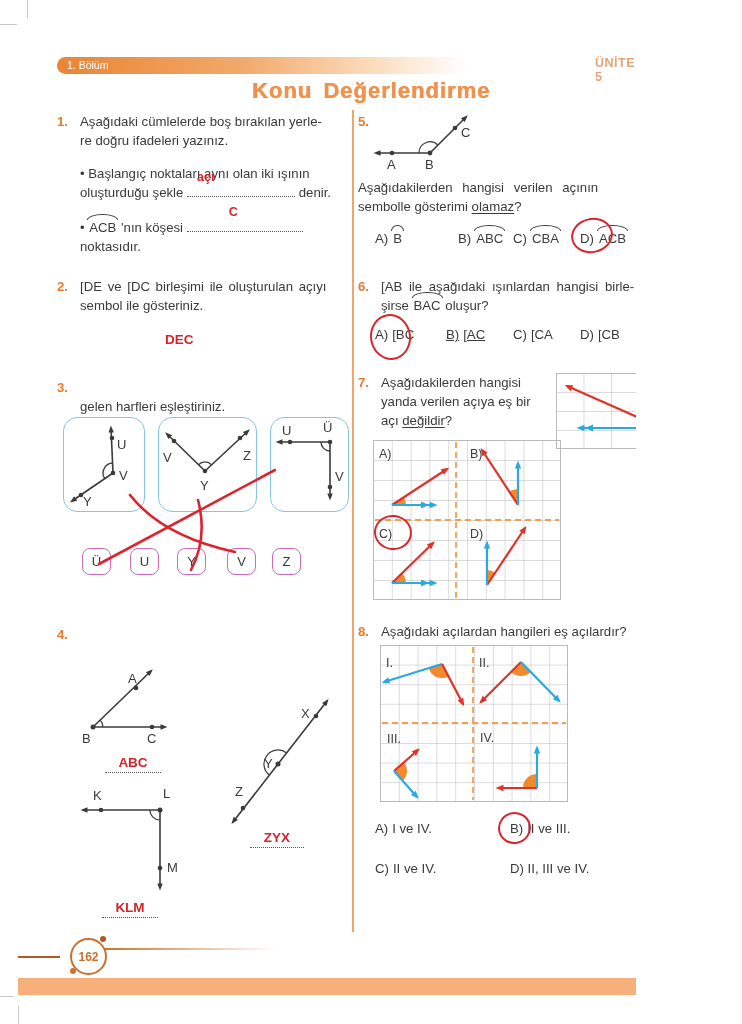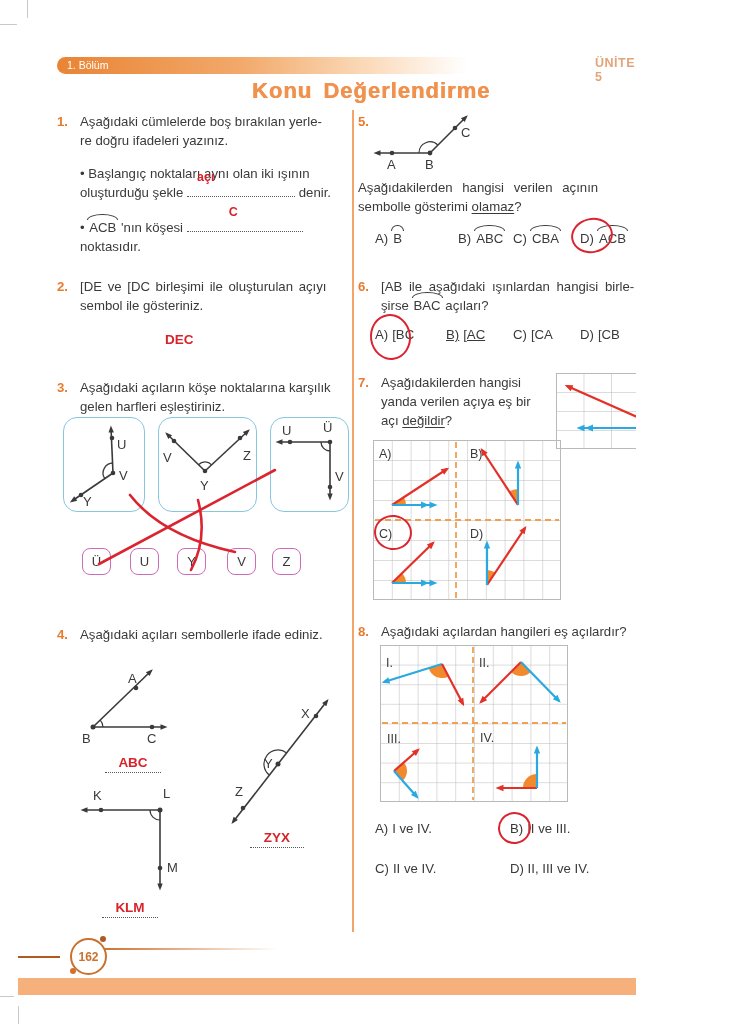--- a/index.html
+++ b/index.html
@@ -95,21 +95,21 @@
     <span class="qnum">2.</span>
     <div class="qbody">
       <span style="word-spacing:2px;">[DE ve [DC birleşimi ile oluşturulan açıyı</span><br><span>sembol ile gösteriniz.</span>
     </div>
     <div class="hand" style="position:absolute;left:108px;top:53px;font-size:13.5px;">DEC</div>
   </div>
 
   <div class="q" style="left:57px;top:378px;width:296px;height:247px;">
     <span class="qnum">3.</span>
     <div class="qbody">
-      <span>Aşağıdaki açıların köşe noktalarına karşılık</span><br><span>gelen harfleri eşleştiriniz.</span>
+      <br><span>gelen harfleri eşleştiriniz.</span>
     </div>
 
     <div class="abox" style="left:6px;top:39px;width:80px;">
       <svg width="80" height="93">
         <line class="ray" x1="49" y1="55" x2="47" y2="10" stroke="#3a3a3a" stroke-width="1.6"></line>
         <line class="ray" x1="49" y1="55" x2="8" y2="83" stroke="#3a3a3a" stroke-width="1.6"></line>
         <path d="M49,45 A10,10 0 0,0 40.8,60.6" fill="none" stroke="#3a3a3a" stroke-width="1.3"></path>
         <circle cx="49" cy="55" r="2.3" fill="#3a3a3a"></circle>
         <circle cx="48" cy="20" r="2.3" fill="#3a3a3a"></circle>
         <circle cx="17" cy="77" r="2.3" fill="#3a3a3a"></circle>
@@ -161,21 +161,20 @@
 
     <svg class="overlay" style="left:0;top:0;" width="296" height="215">
       <path d="M218,92 L42,186" stroke="#da2430" stroke-width="2.6" stroke-linecap="round" fill="none"></path>
       <path d="M73,117 Q105,158 178,174" stroke="#da2430" stroke-width="2.6" stroke-linecap="round" fill="none"></path>
       <path d="M141,122 Q151,160 134,192" stroke="#da2430" stroke-width="2.6" stroke-linecap="round" fill="none"></path>
     </svg>
   </div>
 
   <div class="q" style="left:57px;top:625px;width:296px;height:305px;">
     <span class="qnum">4.</span>
-    <div class="qbody">Aşağıdaki açıları sembollerle ifade ediniz.</div>
 
     <svg class="overlay" style="left:0;top:25px;" width="296" height="245">
 
       <line class="ray" x1="36" y1="77" x2="108" y2="77" stroke="#3a3a3a" stroke-width="1.6"></line>
       <line class="ray" x1="36" y1="77" x2="94" y2="21" stroke="#3a3a3a" stroke-width="1.6"></line>
       <path d="M46,77 A10,10 0 0,0 43.2,70.1" fill="none" stroke="#3a3a3a" stroke-width="1.2"></path>
       <circle cx="36" cy="77" r="2.5" fill="#3a3a3a"></circle>
       <circle cx="95" cy="77" r="2.3" fill="#3a3a3a"></circle>
       <circle cx="79" cy="38" r="2.3" fill="#3a3a3a"></circle>
       <text x="71" y="33" font-size="13">A</text>
@@ -245,21 +244,21 @@
     <div class="opt" style="left:222px;top:117px;">
       <span class="lab">D)</span><span class="arc">ACB</span>
     </div>
     <div class="ring" style="left:213px;top:106px;width:38px;height:31px;transform:rotate(-12deg);"></div>
   </div>
 
   <div class="q" style="left:358px;top:277px;width:345px;">
     <span class="qnum">6.</span>
     <div class="qbody">
       <span style="word-spacing:3px;">[AB ile aşağıdaki ışınlardan hangisi birle-</span><br>
-      <span>şirse </span><span class="arc">BAC</span><span> açıları?</span>
+      <span>şirse </span><span class="arc">BAC</span><span> oluşur?</span>
     </div>
     <div class="opt" style="left:17px;top:48px;">
       <span class="lab">A)</span><span>[BC</span>
     </div>
     <div class="opt" style="left:88px;top:48px;text-decoration:underline;">
       <span class="lab">B)</span><span>[AC</span>
     </div>
     <div class="opt" style="left:155px;top:48px;">
       <span class="lab">C)</span><span>[CA</span>
     </div>

